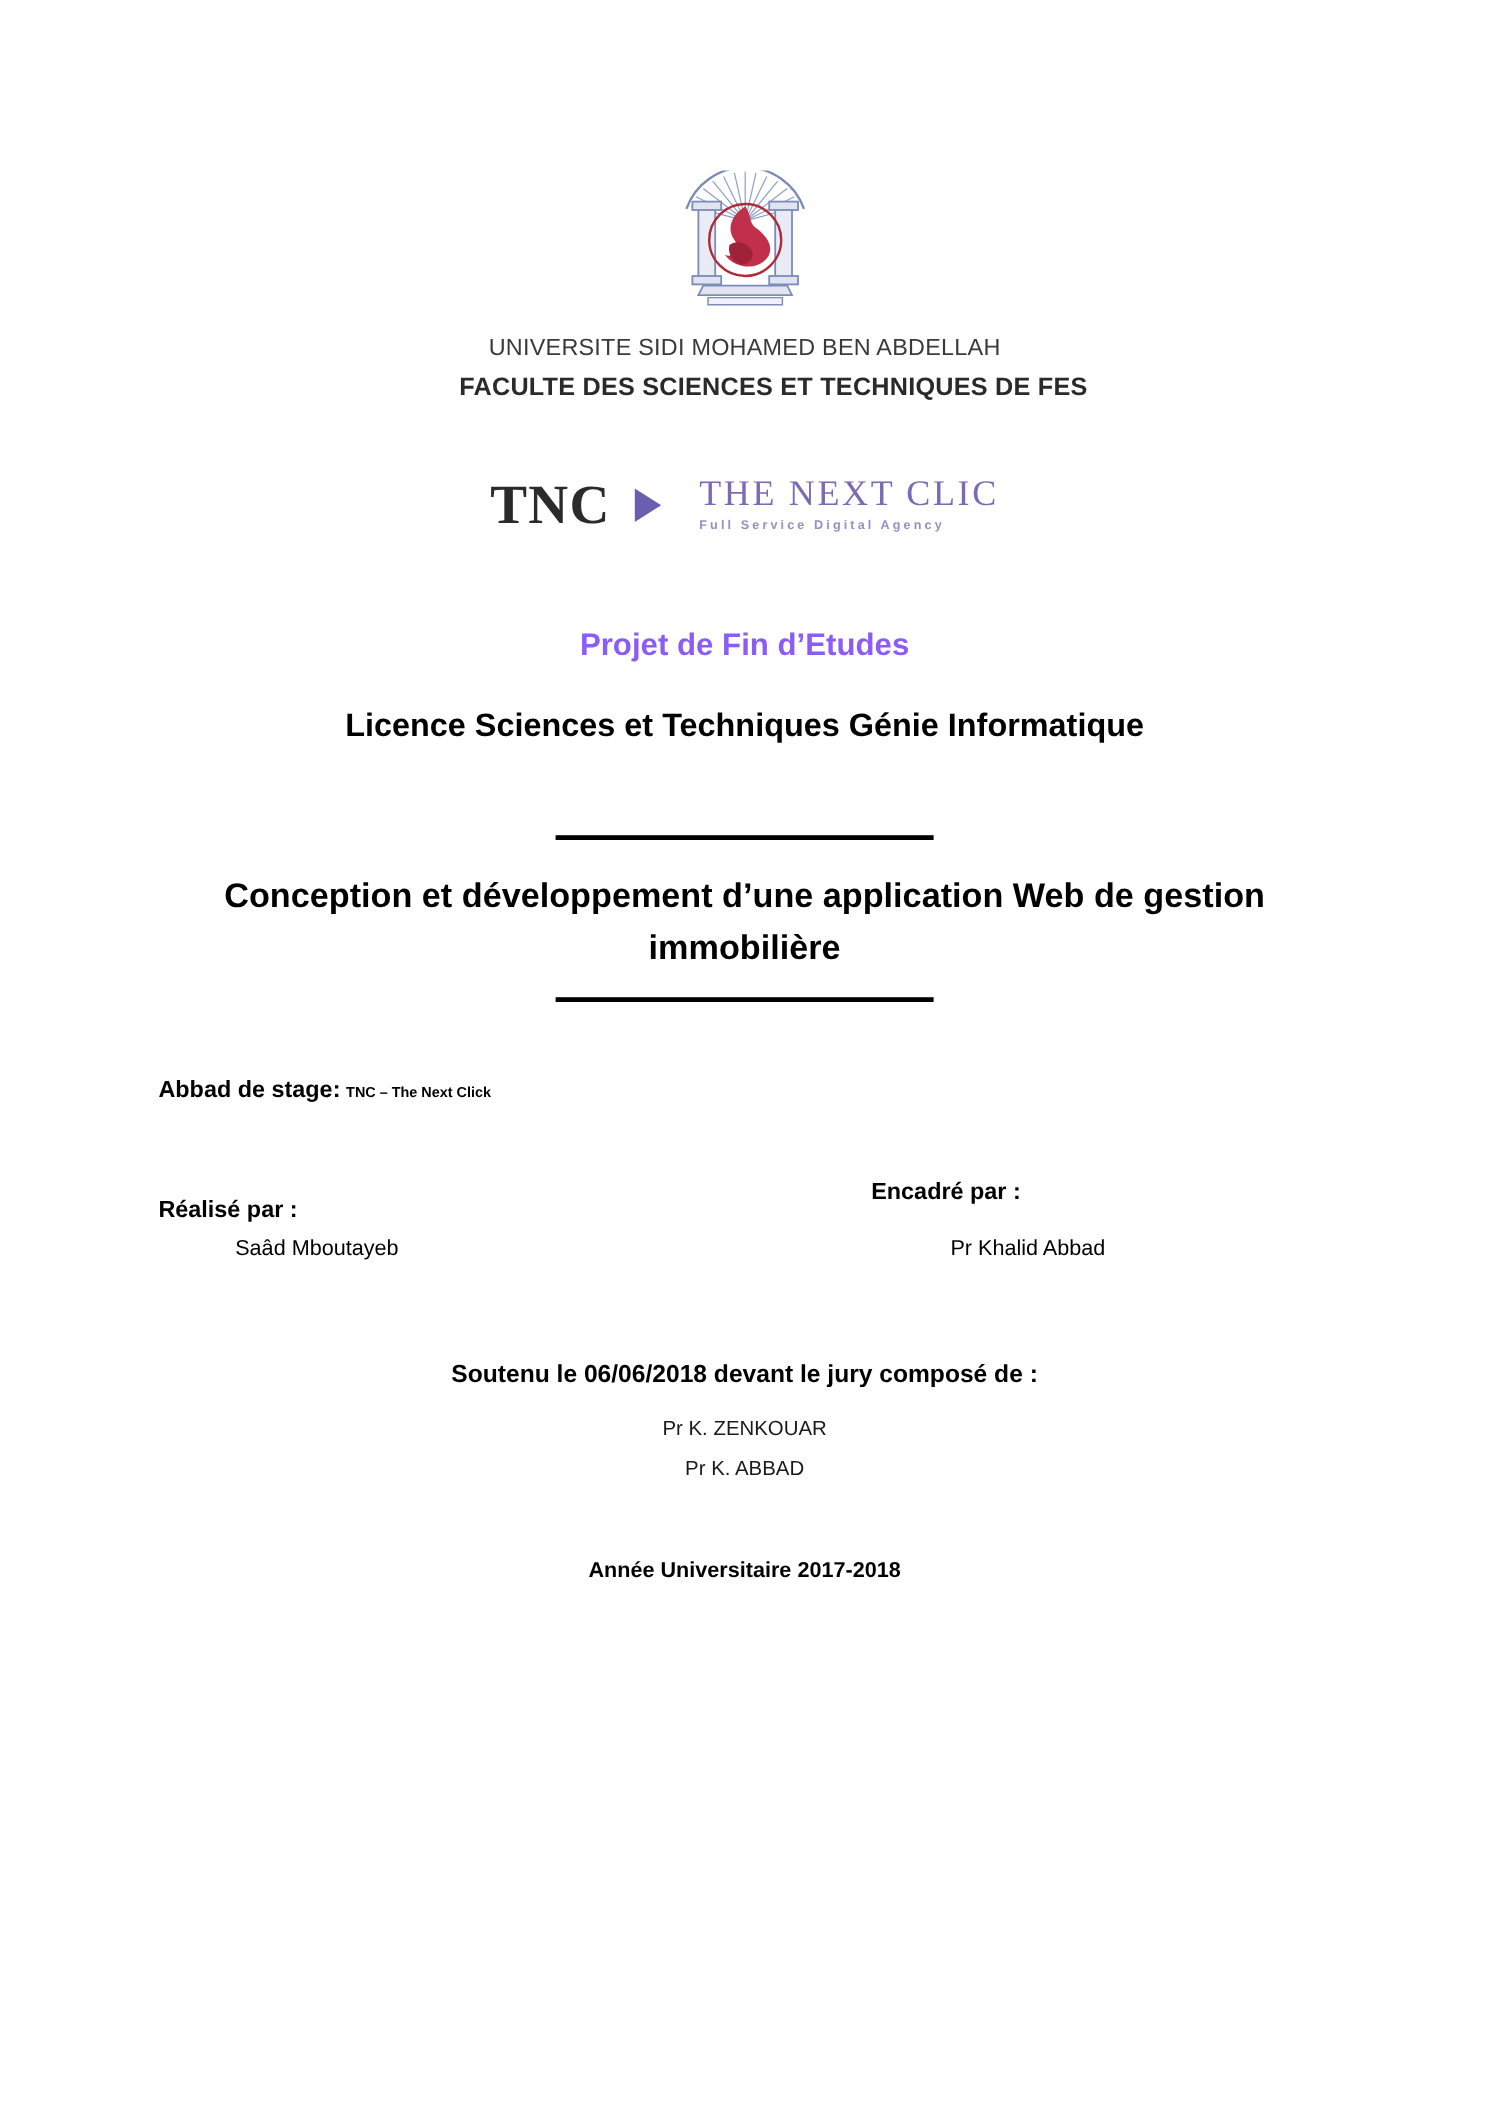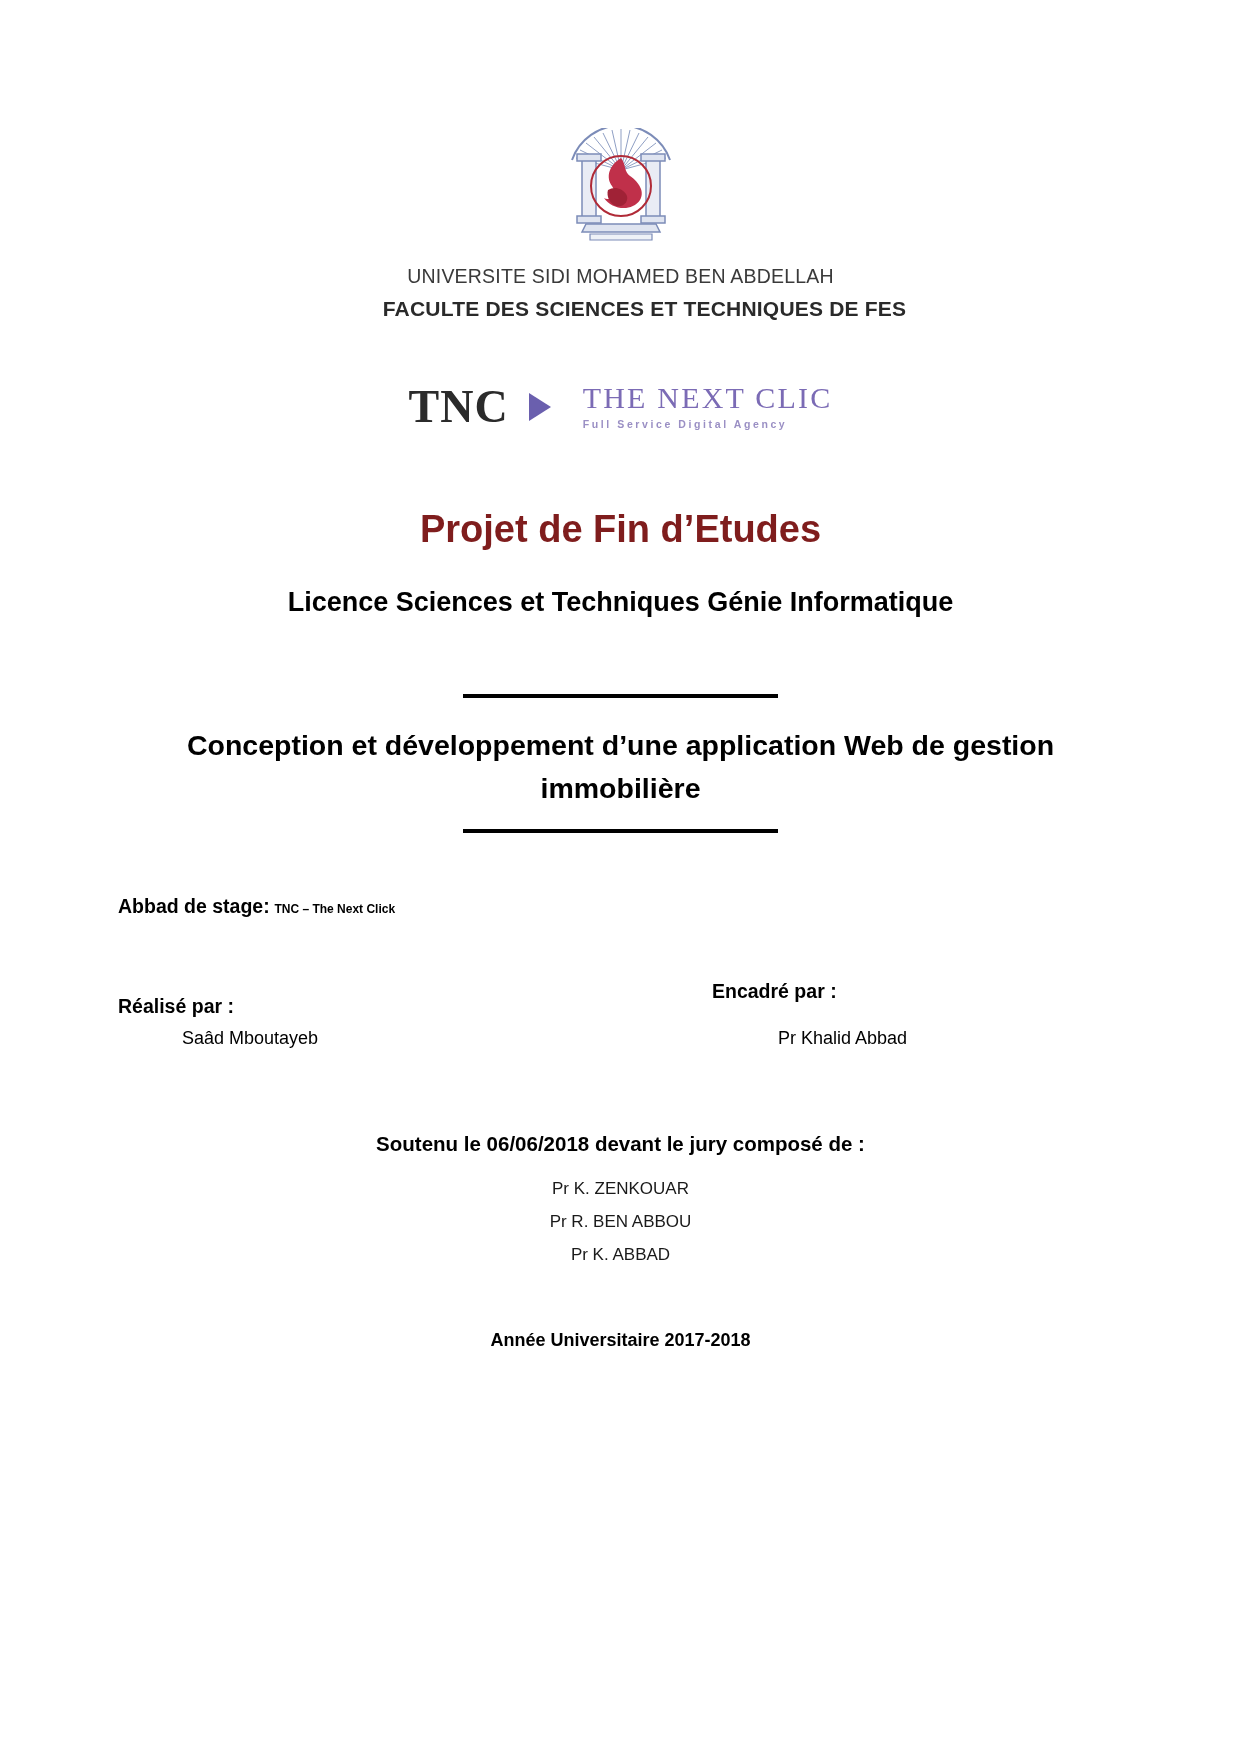--- a/index.html
+++ b/index.html
@@ -14,21 +14,21 @@
     color: #000000;
     position: relative;
     overflow: hidden;
   }
 
   .page {
     position: relative;
     width: 1241px;
     height: 1754px;
     box-sizing: border-box;
-    padding: 0;
+    padding: 14px;
   }
 
   
   .crest-wrap {
     width: 100%;
     display: flex;
     justify-content: center;
     padding-top: 128px;
   }
   .crest {
@@ -99,24 +99,24 @@
     font-size: 10.5px;
     letter-spacing: 2.6px;
     color: #9a8fc4;
     font-weight: 700;
     margin-top: 5px;
   }
 
   
   .doc-type {
     text-align: center;
-    font-size: 38px;
+    font-size: 26px;
     font-weight: 700;
     margin-top: 78px;
-    color: #7f1d1d;
+    color: #8b5cf6;
   }
   .degree {
     text-align: center;
     font-size: 27px;
     font-weight: 700;
     margin-top: 36px;
     color: #000;
   }
 
   .rule {
@@ -272,19 +272,18 @@
   <div class="people">
     <div class="left-head">Réalisé par :</div>
     <div class="right-head">Encadré par :</div>
     <div class="left-name">Saâd Mboutayeb</div>
     <div class="right-name">Pr Khalid Abbad</div>
   </div>
 
   <div class="jury-head">Soutenu le 06/06/2018 devant le jury composé de :</div>
   <div class="jury-list">
     <div class="jury-item">Pr K. ZENKOUAR</div>
-    <div class="jury-item">Pr R. BEN ABBOU</div>
     <div class="jury-item">Pr K. ABBAD</div>
   </div>
 
   <div class="year">Année Universitaire 2017-2018</div>
 
 </div>
 
 </body></html>

